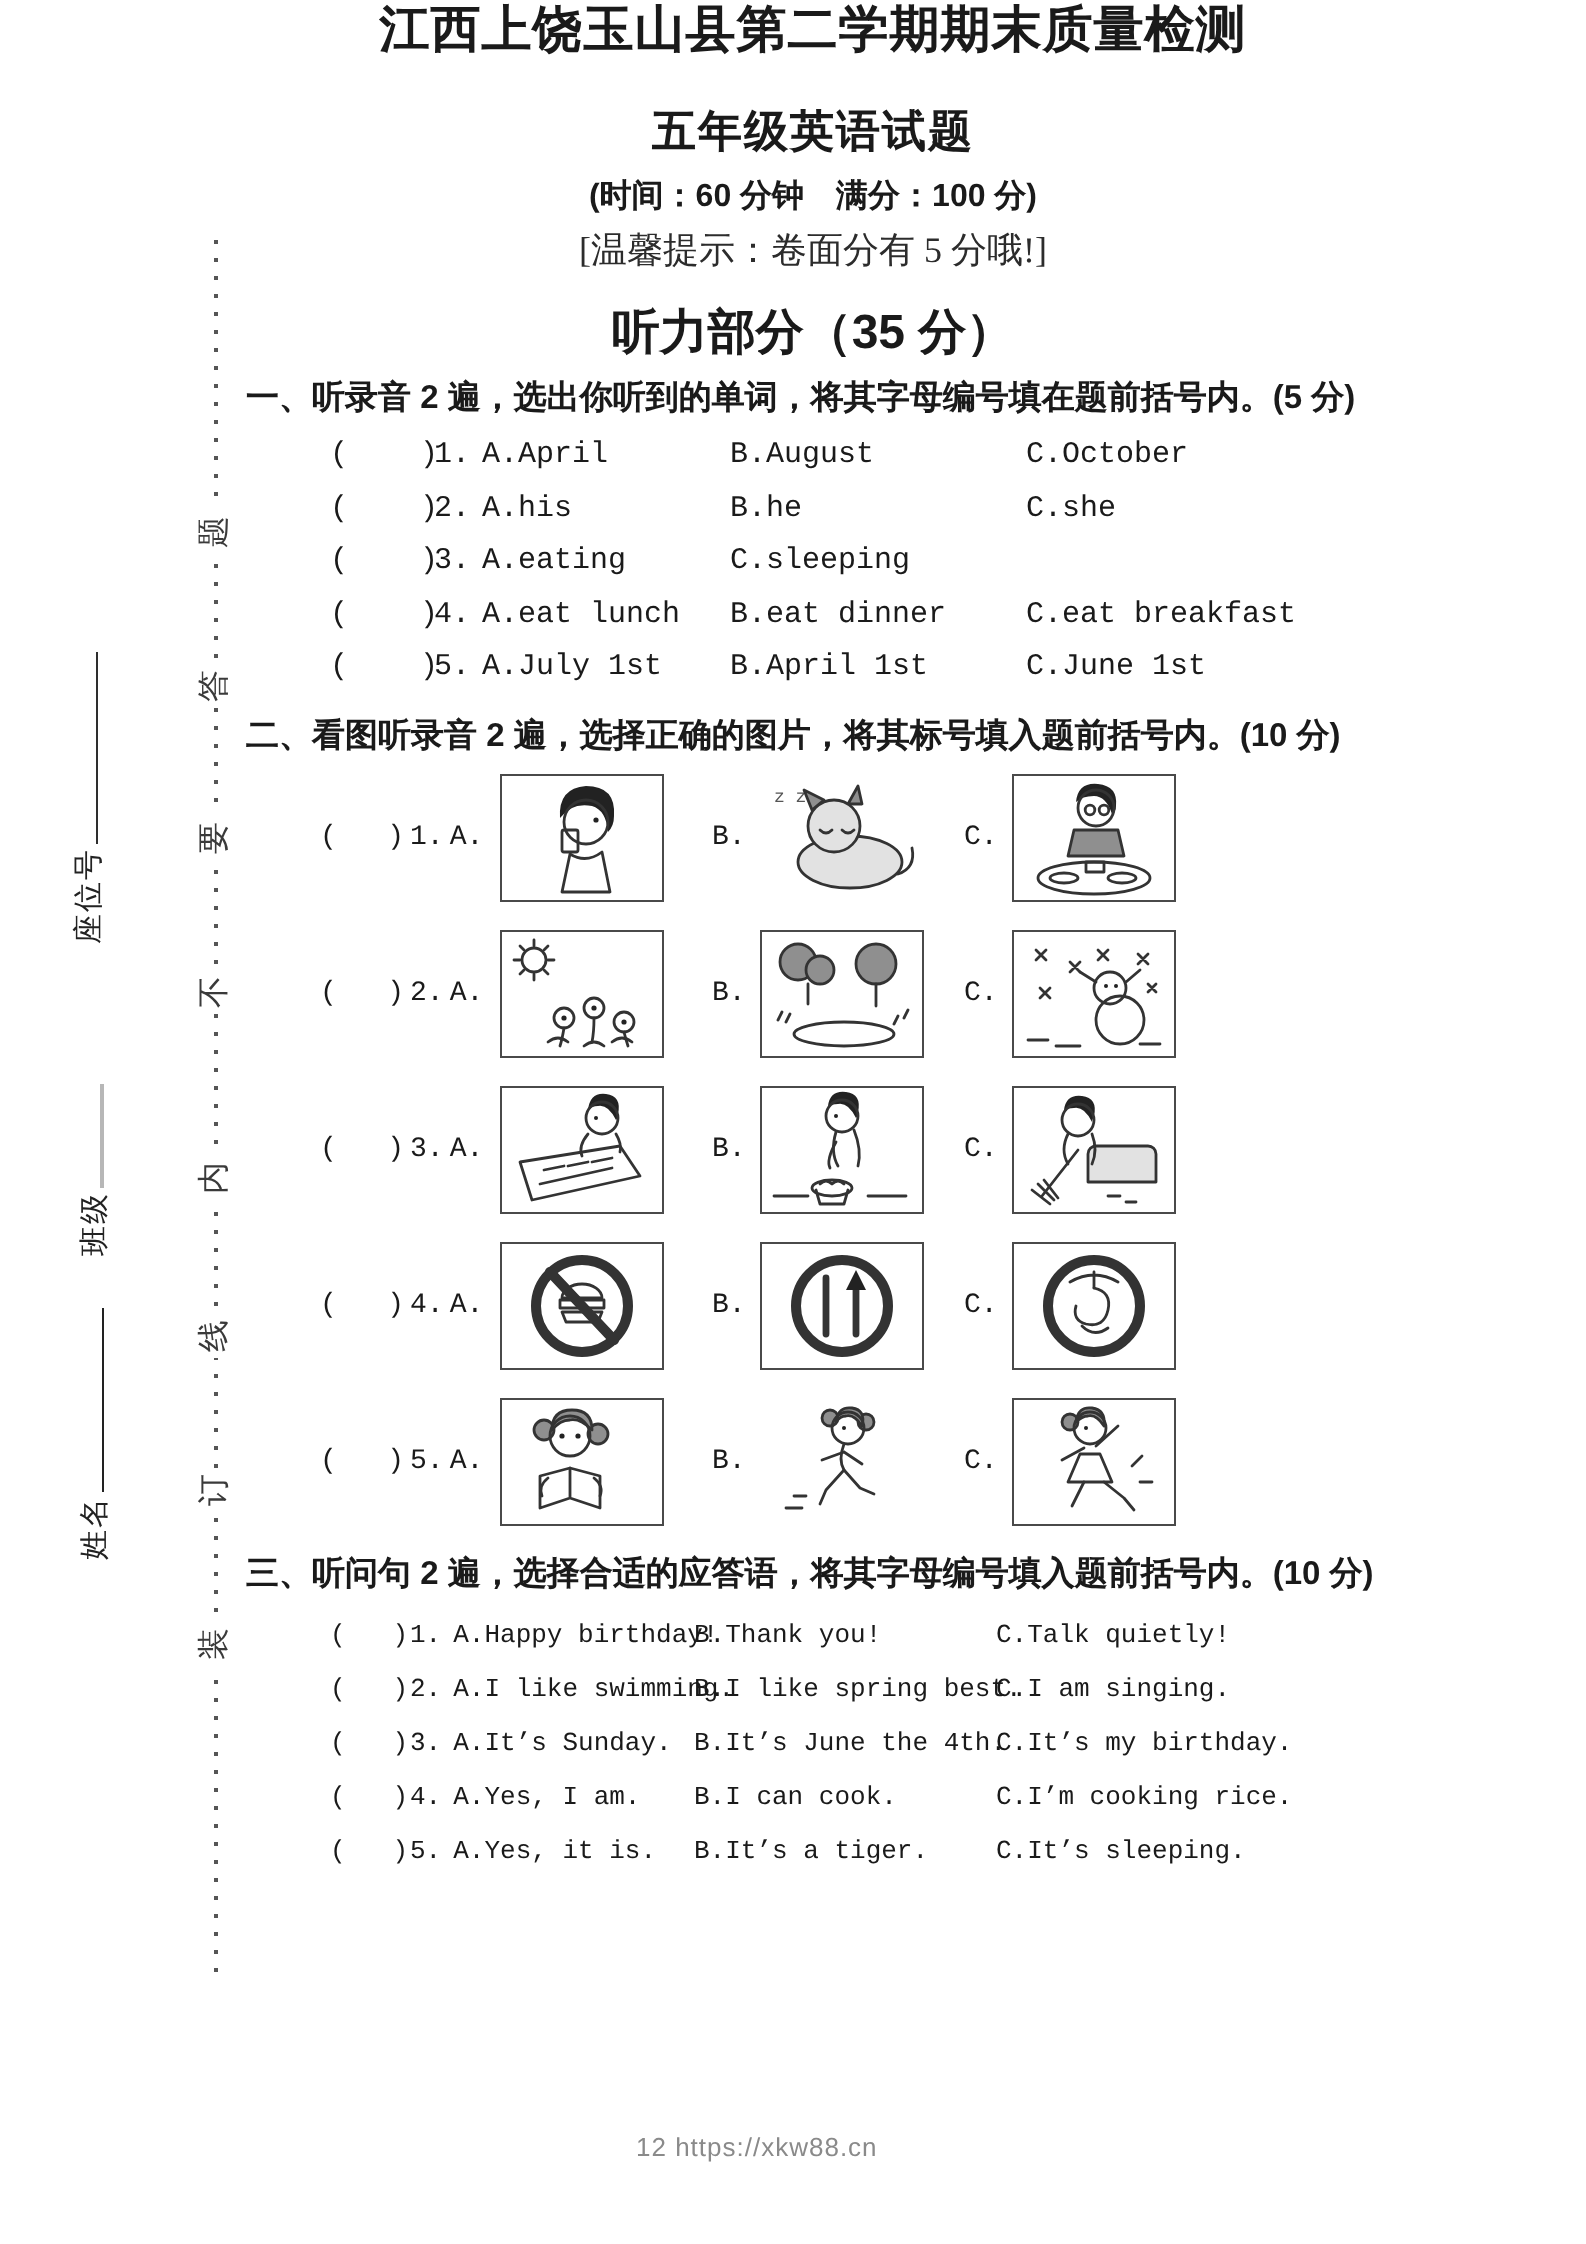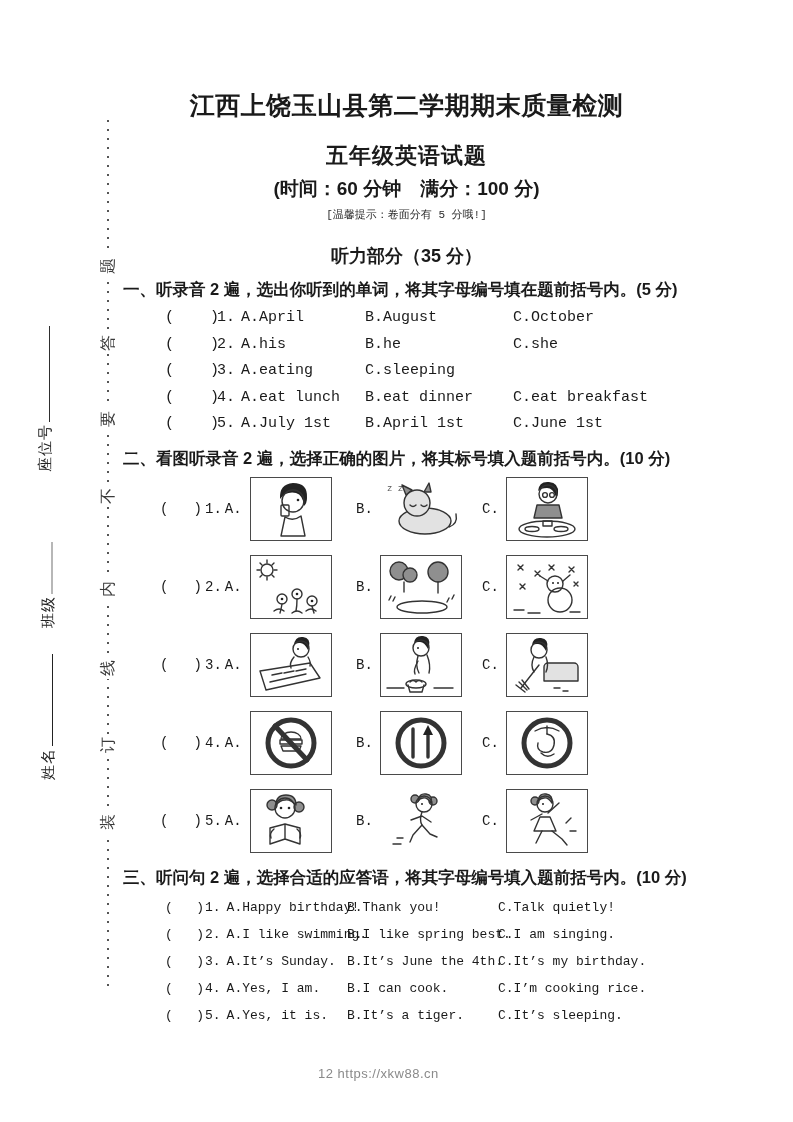--- a/index.html
+++ b/index.html
@@ -22,26 +22,26 @@
     position:absolute; height:20px; line-height:20px; font-size:15px; color:#222;
     white-space:nowrap; transform:rotate(-90deg); transform-origin:0 100%;
     letter-spacing:1px;
   }
   .vfield .fline { display:inline-block; height:0.55em; vertical-align:middle; margin-left:2px; }
   .fl-dark  { width:96px;  border-bottom:1.6px solid #2e2e2e; }
   .fl-gray  { width:52px;  border-bottom:2px solid #b7b7b7; }
   .fl-name  { width:92px;  border-bottom:1.8px solid #222; }
   
   .main { position:absolute; left:123px; top:0; width:567px; }
-  .title    { margin-top:90px; text-align:center; font-size:25px; font-weight:bold; line-height:30px; letter-spacing:0.5px; }
+  .title    { text-align:center; font-size:25px; font-weight:bold; line-height:30px; letter-spacing:0.5px; }
   .subtitle { margin-top:22px; text-align:center; font-size:22px; font-weight:bold; line-height:28px; letter-spacing:1px; }
-  .meta     { margin-top:9px;  text-align:center; font-size:19px; font-weight:bold; line-height:20px; }
-  .tip      { margin-top:7px;  text-align:center; font-size:11px; line-height:18px; color:#2c2c2c;
-              font-family:Liberation Mono, monospace; }
-  .sect     { margin-top:20px; text-align:center; font-size:18px; font-weight:600; line-height:25px; }
+  .meta     { margin-top:9px;  text-align:center; font-size:16px; font-weight:bold; line-height:20px; }
+  .tip      { margin-top:7px;  text-align:center; font-size:18px; line-height:18px; color:#2c2c2c;
+              font-family:Liberation Serif, serif; }
+  .sect     { margin-top:20px; text-align:center; font-size:24px; font-weight:600; line-height:25px; }
   .pheading { margin-top:10px; font-size:16.5px; font-weight:bold; line-height:21px; white-space:nowrap; }
   
   .p1grid { margin-top:5px; }
   .p1row  { display:grid; grid-template-columns:52px 148px 148px 1fr; padding-left:42px;
             font-family:"Liberation Mono", monospace; font-size:15px; line-height:26.5px; white-space:nowrap; }
   .br { white-space:pre; }
   .numa .num { margin-right:6px; }
   
   .p2grid { margin-top:8px; }
   .p2row  { display:flex; align-items:center; height:64px; margin-bottom:14px; padding-left:37px;

